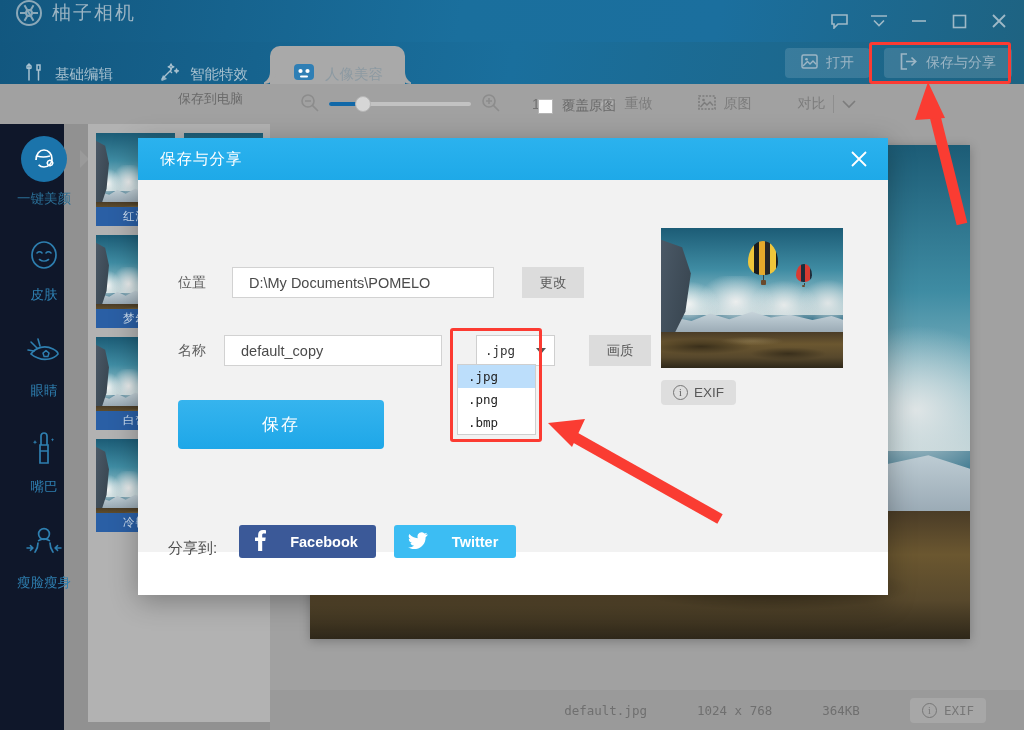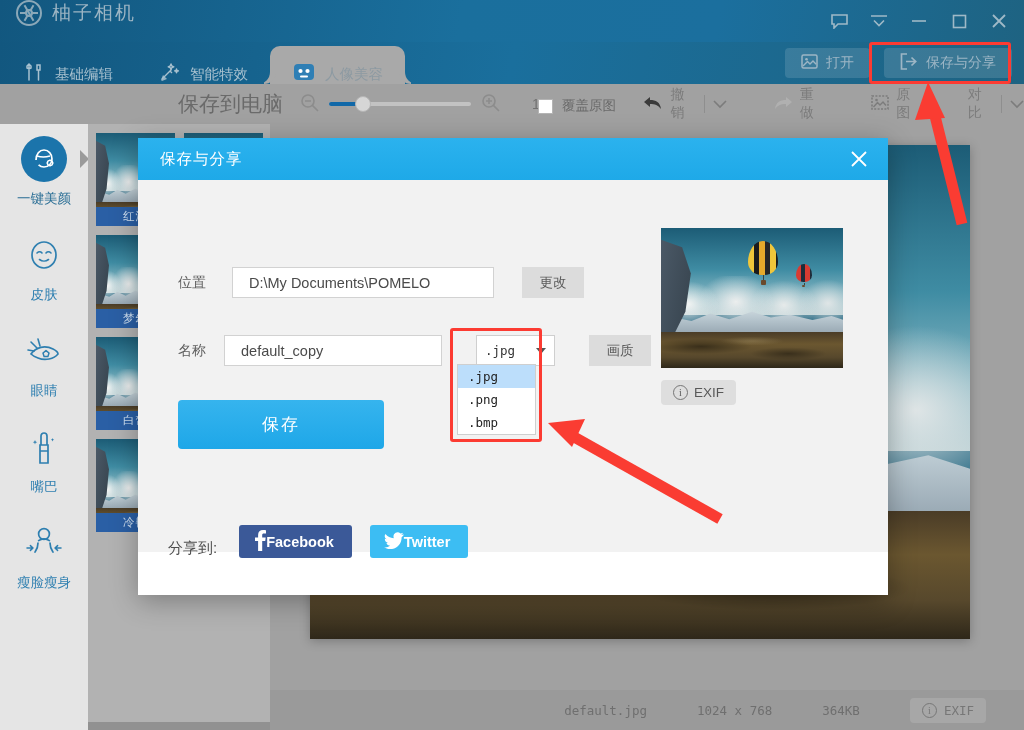--- a/index.html
+++ b/index.html
@@ -98,22 +98,22 @@
   .slider .knob {
     position: absolute; left: 26px; top: -6px; width: 16px; height: 16px;
     background: #d6d6d6; border-radius: 50%; border: 1px solid #b5b5b5;
   }
   .ratio { margin-left: 22px; color: #717171; font-size: 14px; }
   .tb-item { display: flex; align-items: center; gap: 7px; color: #7c7c7c; font-size: 14px; }
   .tb-sep { width: 1px; height: 18px; background: #8e8e8e; margin: 0 8px; }
 
   
   .rail {
-    position: absolute; left: 0; top: 124px; width: 88px; height: 606px;
-    background: #e5e5e5;
+    position: absolute; left: 0; top: 124px; width: 64px; height: 606px;
+    background: #0f172a;
   }
   .rail-item {
     width: 88px; height: 96px; display: flex; flex-direction: column;
     align-items: center; justify-content: center; gap: 8px;
     color: #2e7fb0; font-size: 13.5px;
   }
   .rail-item .ric { width: 46px; height: 46px; display: flex; align-items: center; justify-content: center; }
   .rail-item.active .ric {
     background: #1b74ab; border-radius: 50%; color: #ffffff;
   }
@@ -202,21 +202,21 @@
   }
   .dlg-head {
     height: 42px; background: linear-gradient(180deg, #2bb2ee 0%, #1ea9e8 100%);
     display: flex; align-items: center; padding: 0 14px 0 22px; color: #fff;
   }
   .dlg-title { font-size: 15.5px; letter-spacing: 1px; flex: 1; }
   .dlg-close { width: 30px; height: 30px; display: flex; align-items: center; justify-content: center; color: #fff; }
   .dlg-body { height: 372px; background: #f2f2f2; position: relative; }
   .dlg-foot { height: 43px; background: #fff; }
 
-  .sect-title { position: absolute; left: 178px; top: 90px; font-size: 21px; color: #6a6a6a; }
+  .sect-title { position: absolute; left: 178px; top: 90px; font-size: 13px; color: #6a6a6a; }
   .ovr { position: absolute; left: 538px; top: 97px; display: flex; align-items: center; gap: 9px; color: #6a6a6a; font-size: 13.5px; }
   .cbx { width: 15px; height: 15px; border: 1.5px solid #b4b4b4; background: #fff; }
 
   .frow { position: absolute; display: flex; align-items: center; gap: 12px; }
   .flabel { color: #5f5f5f; font-size: 14px; width: 34px; }
   .finput {
     height: 31px; background: #fff; border: 1px solid #d2d2d2;
     display: flex; align-items: center; padding: 0 16px;
     color: #4a4a4a; font-size: 14.5px;
   }
@@ -255,21 +255,21 @@
     display: flex; align-items: center; gap: 6px;
     background: #dedede; border-radius: 4px; padding: 5px 12px;
     color: #585858; font-size: 13.5px;
   }
   .share {
     position: absolute; left: 168px; top: 525px; display: flex; align-items: flex-end; gap: 18px;
   }
   .share-lbl { color: #4e4e4e; font-size: 15px; margin-right: 4px; }
   .sbtn {
     height: 33px; padding: 0 18px 0 14px; border-radius: 3px; color: #fff;
-    display: flex; align-items: center; gap: 0; font-size: 14.5px; font-weight: bold;
+    display: flex; align-items: center; gap: 24px; font-size: 14.5px; font-weight: bold;
   }
   .sbtn.fb { background: #3b5998; }
   .sbtn.tw { background: #3cbdf3; }
 
   .arrow-svg { position: absolute; left: 0; top: 0; width: 1024px; height: 730px; pointer-events: none; }
 </style>
 </head>
 <body>
 
 <div id="app">
@@ -379,36 +379,20 @@
       </div>
       <span>
         <svg width="19" height="19" viewBox="0 0 19 19">
             <circle cx="8" cy="8" r="6" fill="none" stroke="#8c8c8c" stroke-width="1.6"></circle>
             <path d="M12.4 12.4L18 18M5 8h6M8 5v6" stroke="#8c8c8c" stroke-width="1.6"></path>
           </svg>
       </span>
       <span class="ratio">1:1</span>
     </div>
 
-    <div style="margin-left:92px; display:flex; align-items:center;">
-      <div class="tb-item">
-        <span>
-          <svg width="20" height="16" viewBox="0 0 20 16">
-              <path d="M7 2L1 7l6 5V9c5 0 8 1 11 5-1-7-5-9-11-9z" fill="#3b3b3b"></path>
-            </svg>
-        </span>
-        <span>撤销</span>
-      </div>
-      <div class="tb-sep"></div>
-      <span>
-        <svg width="14" height="10" viewBox="0 0 14 10">
-            <path d="M1 2l6 6 6-6" fill="none" stroke="#7c7c7c" stroke-width="1.6"></path>
-          </svg>
-      </span>
-    </div>
 
     <div style="margin-left:46px; display:flex; align-items:center; gap:46px;">
       <div class="tb-item">
         <span>
           <svg width="20" height="16" viewBox="0 0 20 16">
               <path d="M13 2l6 5-6 5V9c-5 0-8 1-11 5 1-7 5-9 11-9z" fill="#b0b0b0"></path>
             </svg>
         </span>
         <span>重做</span>
       </div>

